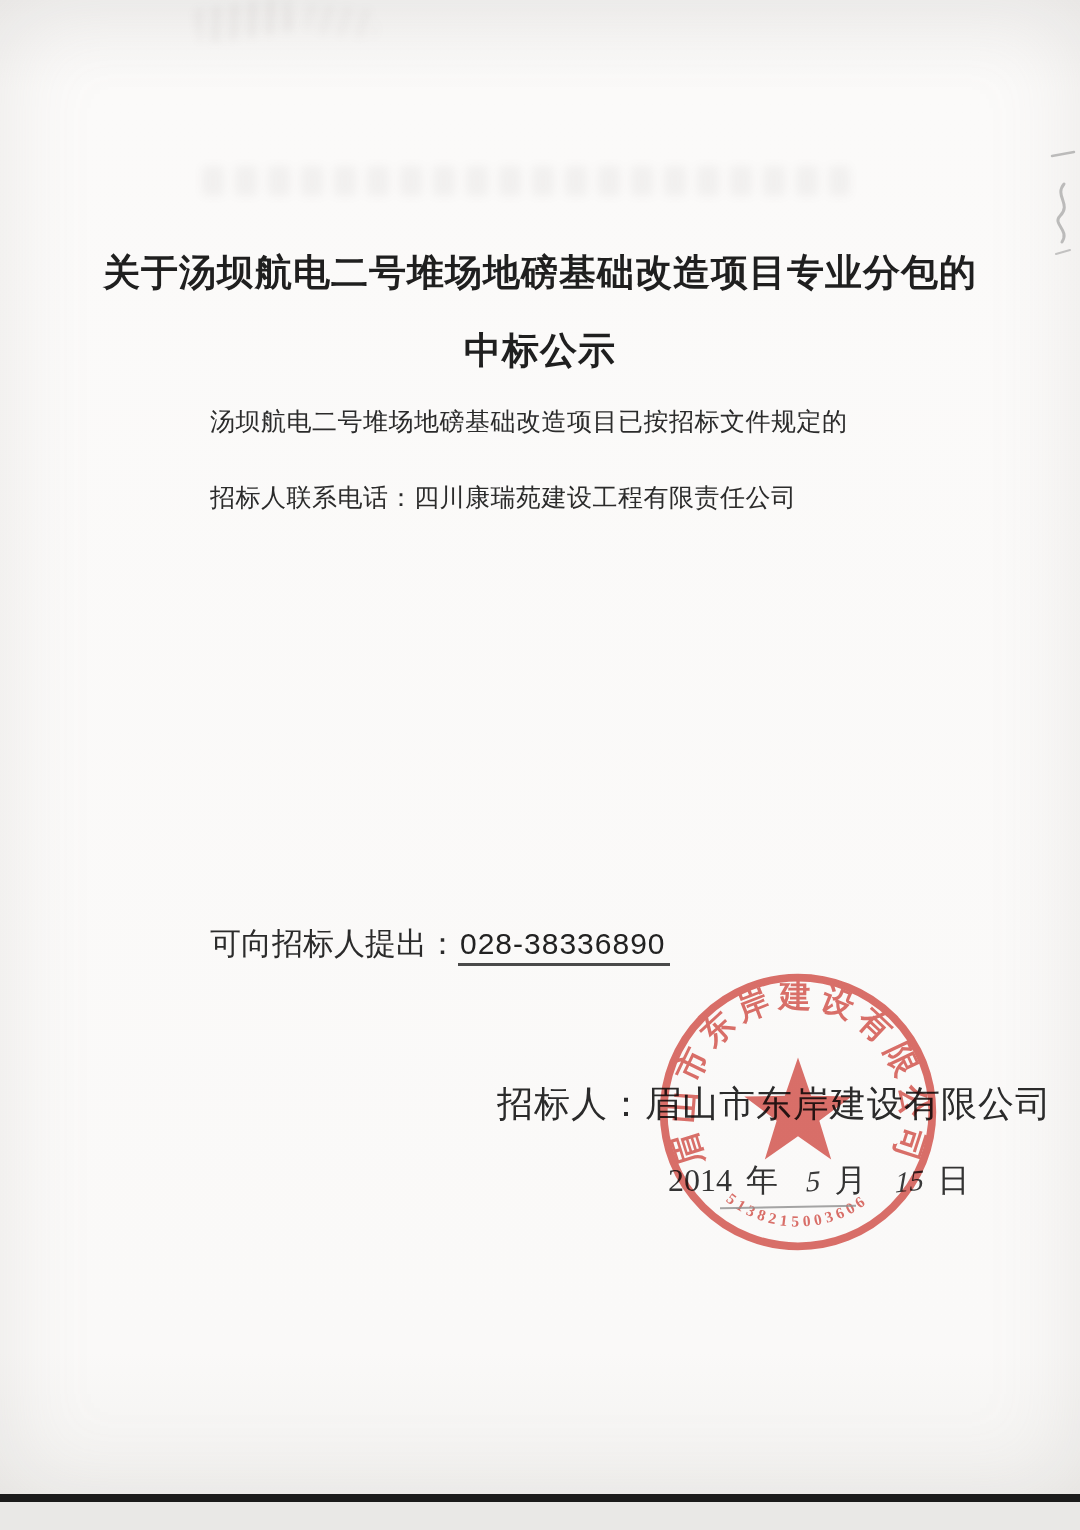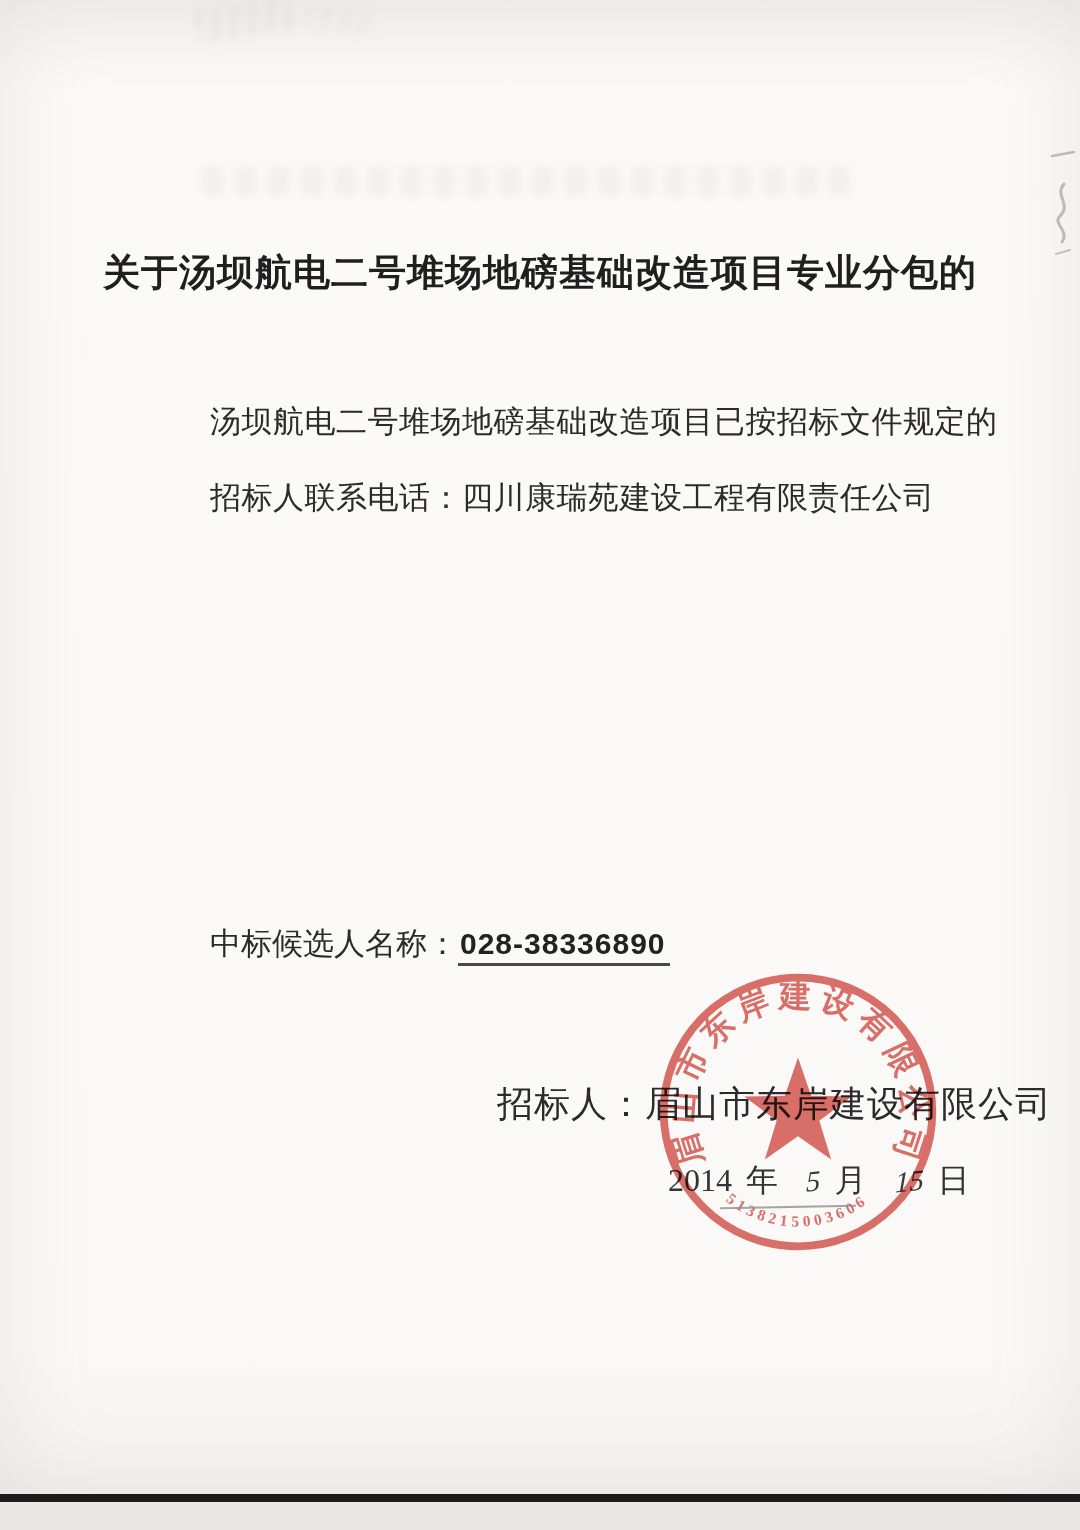--- a/index.html
+++ b/index.html
@@ -31,31 +31,31 @@
     background:repeating-linear-gradient(90deg,rgba(120,112,112,.5) 0 22px,transparent 22px 33px);
     filter:blur(5px);opacity:.14;border-radius:4px;
   }
   .title-wrap{
     position:absolute;left:90px;top:234px;width:900px;
     text-align:center;font-weight:bold;color:#1f1f1f;
     font-size:37px;line-height:78px;letter-spacing:1px;white-space:nowrap;
   }
   .body-block{
     position:absolute;left:148px;top:384px;width:780px;
-    font-size:31px;line-height:76px;letter-spacing:.5px;
+    font-size:25px;line-height:76px;letter-spacing:.5px;
   }
   .body-block .line{white-space:nowrap;}
   .ind{padding-left:62px;}
   .phone-line{
     position:absolute;left:148px;top:906px;padding-left:62px;
     font-size:31px;line-height:76px;white-space:nowrap;
   }
   .phone-num{
     font-family:"Liberation Sans","DejaVu Sans",sans-serif;
-    font-weight:700;font-size:30px;letter-spacing:1px;color:#222;
+    font-weight:400;font-size:30px;letter-spacing:1px;color:#222;
     border-bottom:3px solid #4a4a4a;padding:0 4px 3px 2px;
   }
   .signature{
     position:absolute;left:497px;top:1066px;
     font-size:36px;line-height:76px;white-space:nowrap;letter-spacing:1px;
   }
   .date-line{
     position:absolute;left:668px;top:1144px;
     font-size:32px;line-height:72px;white-space:nowrap;color:#333;
   }
@@ -85,29 +85,30 @@
 <body>
 
 <div class="page">
 
   <div class="smudge s1"></div>
   <div class="smudge s2"></div>
   <div class="ghost"></div>
 
   <div class="title-wrap">
     <div>关于汤坝航电二号堆场地磅基础改造项目专业分包的</div>
+    <div>中标公示</div>
   </div>
 
   <div class="body-block">
     <div class="line ind">汤坝航电二号堆场地磅基础改造项目已按招标文件规定的</div>
     <div class="line ind">招标人联系电话：四川康瑞苑建设工程有限责任公司</div>
   </div>
 
   <div class="phone-line">
-    <span>中标候选人名称：</span><span class="phone-num">028-38336890</span>
+    <span>可向招标人提出：</span><span class="phone-num">028-38336890</span>
   </div>
 
   <div class="signature">
     <span>招标人：</span><span>眉山市东岸建设有限公司</span>
   </div>
 
   <div class="date-line">
     <span>2014</span><span class="unit">年</span><span class="gap hand">5</span><span class="unit">月</span><span class="gap hand">15</span><span class="unit">日</span>
   </div>
 

